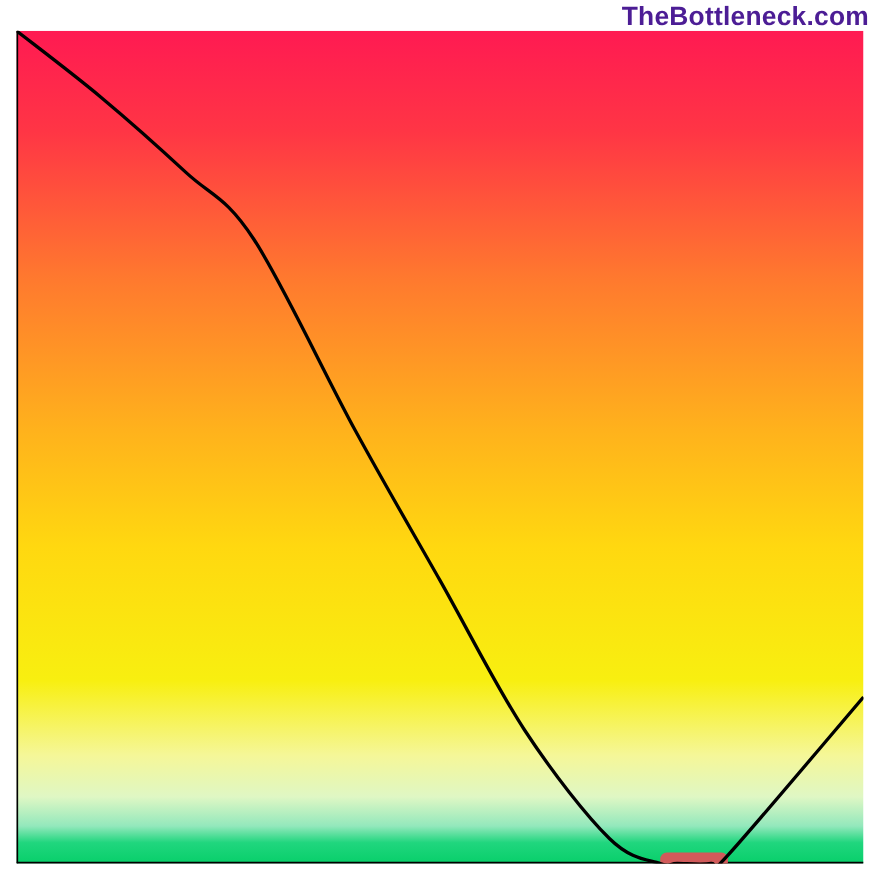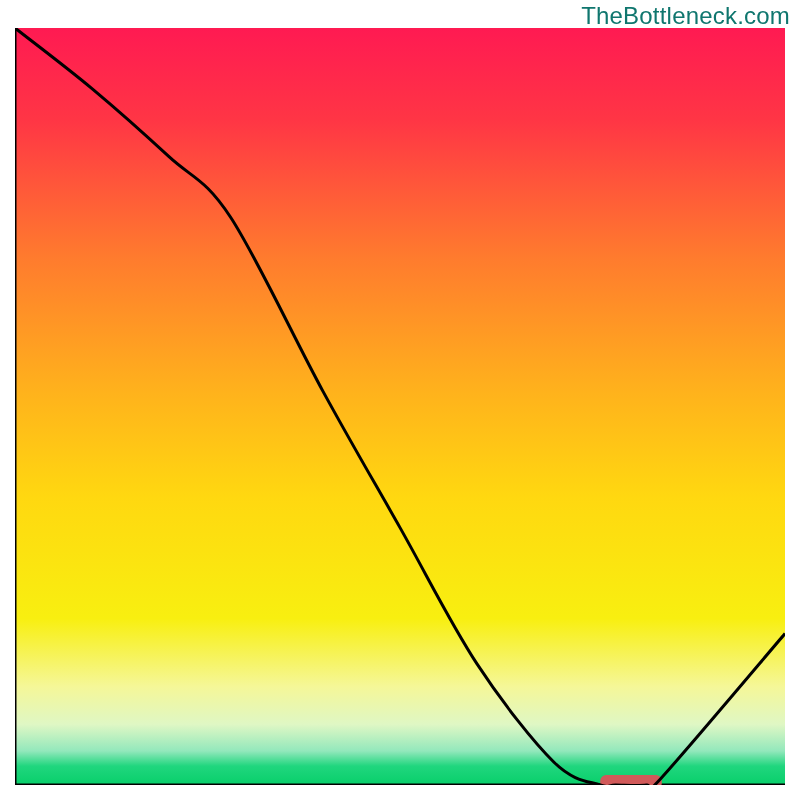--- a/index.html
+++ b/index.html
@@ -13,22 +13,22 @@
   .chart-container {
     position: relative;
     width: 800px;
     height: 800px;
   }
   .watermark {
     position: absolute;
     top: 2px;
     right: 10px;
     font-size: 24px;
-    font-weight: normal;
-    color: #0f766e;
+    font-weight: bold;
+    color: #4c1d95;
     z-index: 10;
     letter-spacing: 0.2px;
   }
   .plot-area {
     position: absolute;
     left: 15px;
     top: 28px;
     width: 770px;
     height: 757px;
     box-sizing: border-box;

